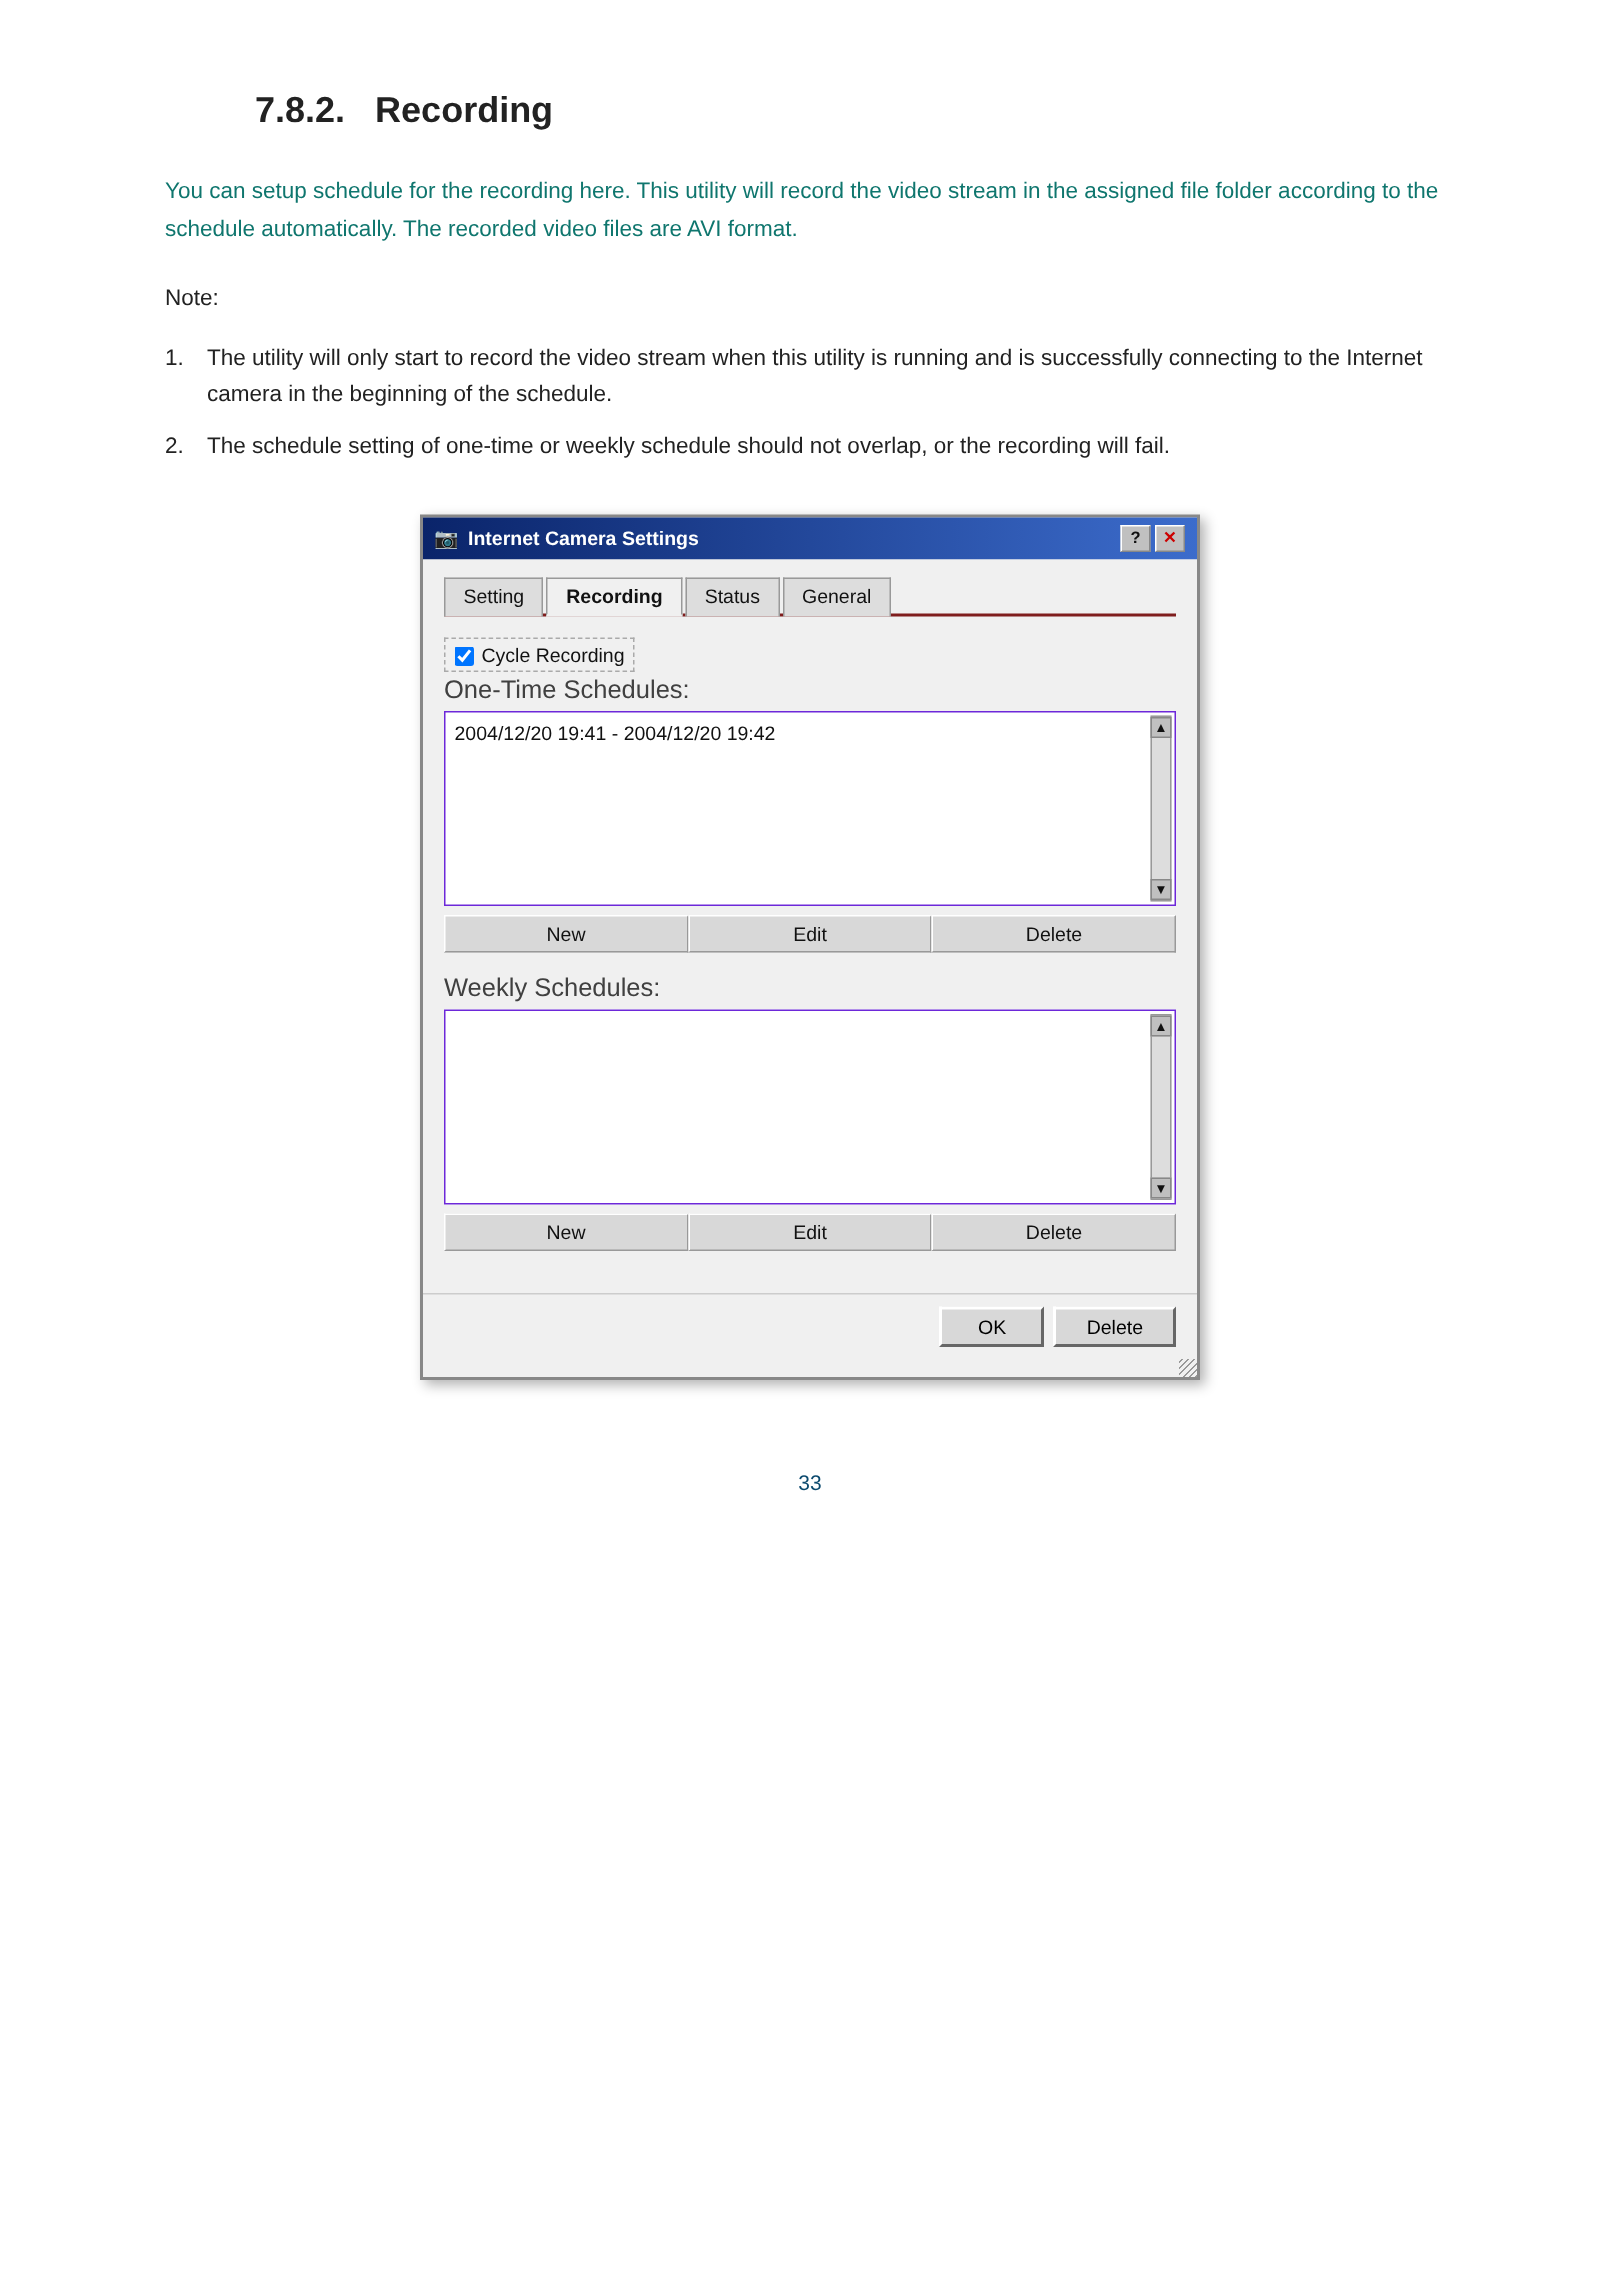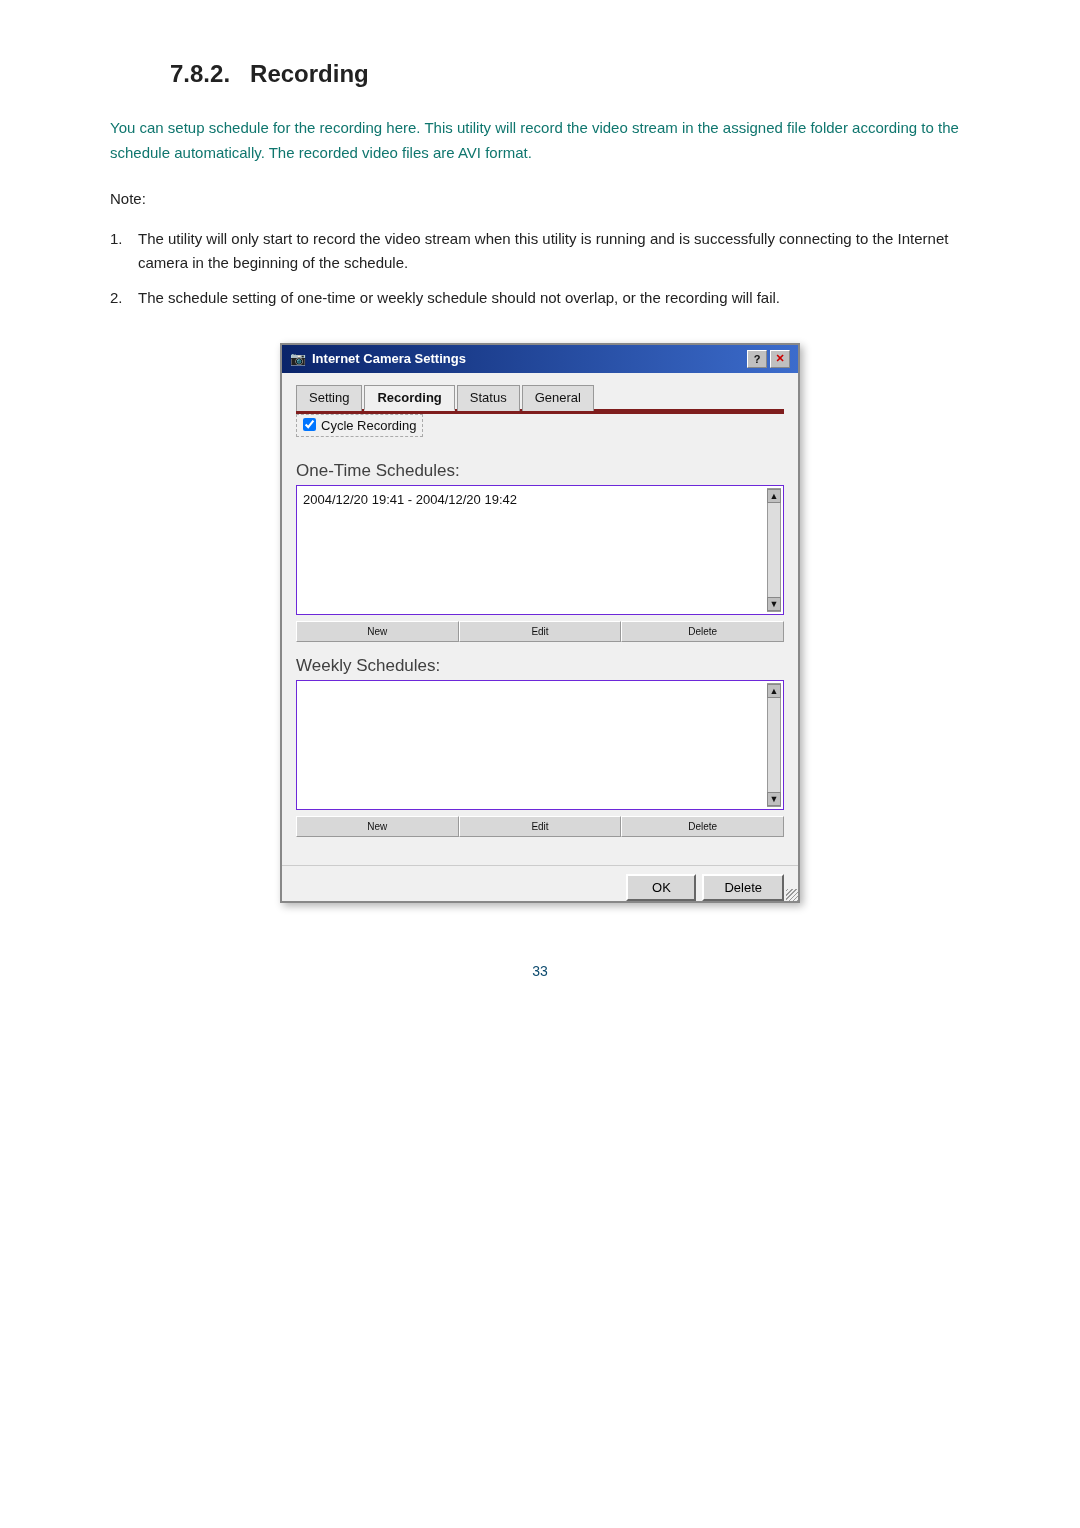--- a/index.html
+++ b/index.html
@@ -131,22 +131,22 @@
     }
 
     .dialog-body {
       padding: 10px 14px 14px 14px;
       background: #f0f0f0;
     }
 
     
     .tabs-bar {
       display: flex;
-      border-bottom: 5px solid #7f1d1d;
-      margin-bottom: 0;
+      border-bottom: 2px solid #7f1d1d;
+      margin-bottom: 14px;
     }
 
     .tab {
       padding: 4px 12px;
       border: 1px solid #999;
       border-bottom: none;
       background: #ddd;
       cursor: pointer;
       font-size: 13px;
       margin-right: 2px;
@@ -157,23 +157,23 @@
     .tab.active {
       background: #f0f0f0;
       border-bottom: 2px solid #f0f0f0;
       font-weight: bold;
       top: 2px;
     }
 
     
     .cycle-recording-row {
       display: flex;
-      align-items: flex-start;
+      align-items: flex-end;
       gap: 5px;
-      margin-bottom: 24px;
+      margin-bottom: 2px;
       border: 1px dashed #aaa;
       padding: 3px 6px;
       width: fit-content;
     }
 
     .cycle-recording-row input[type="checkbox"] {
       margin: 0;
     }
 
     
@@ -235,36 +235,36 @@
       margin-top: 6px;
     }
 
     .sched-btn {
       flex: 1;
       padding: 4px 8px;
       background: #d8d8d8;
       border: 1px solid #999;
       border-top-color: #fff;
       border-left-color: #fff;
-      font-size: 10px;
+      font-size: 13px;
       cursor: pointer;
       text-align: center;
     }
 
     .sched-btn:first-child {
       border-top-color: #fff;
       border-left-color: #fff;
     }
 
     
     .dialog-footer {
       display: flex;
       justify-content: flex-end;
       gap: 6px;
-      padding: 8px 14px 0 14px;
+      padding: 8px 14px 20px 14px;
       background: #f0f0f0;
       border-top: 1px solid #ccc;
     }
 
     .footer-btn {
       padding: 4px 20px;
       background: #d8d8d8;
       border: 2px solid;
       border-top-color: #fff;
       border-left-color: #fff;

